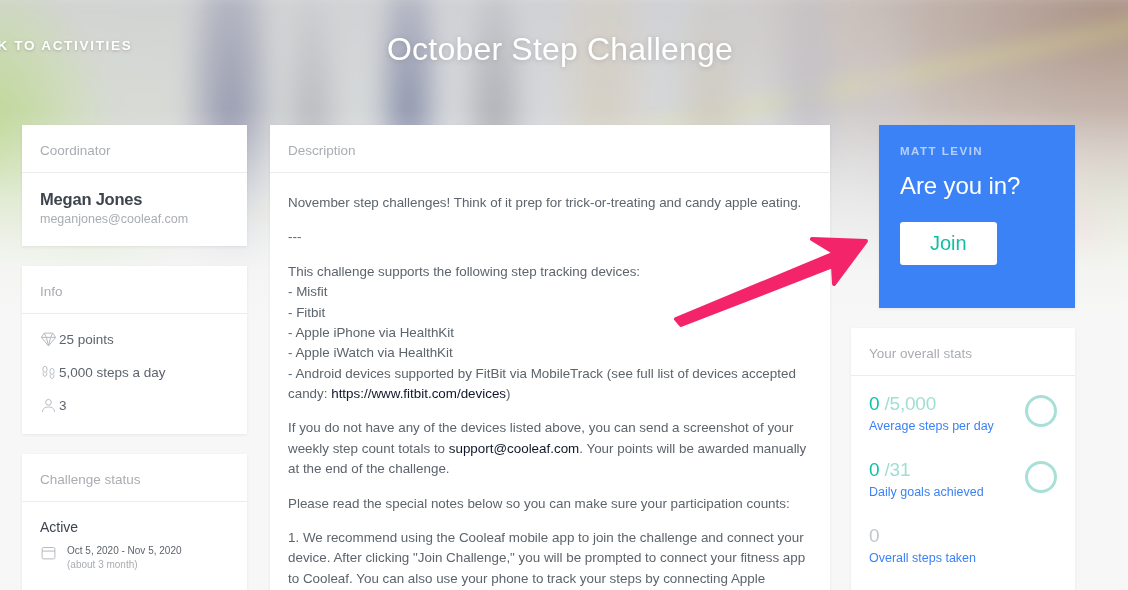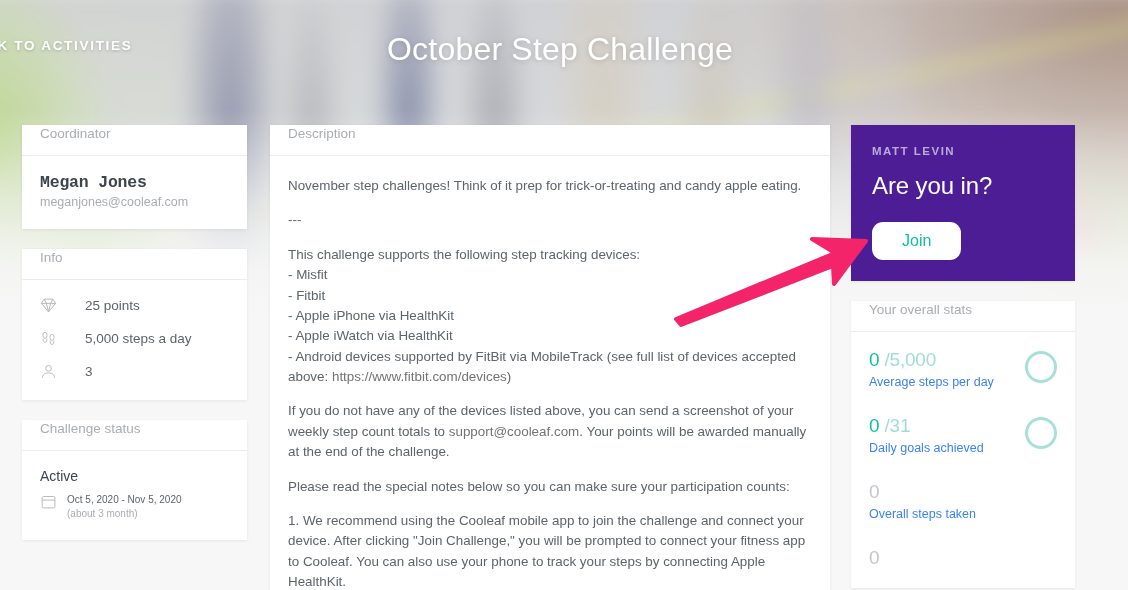--- a/index.html
+++ b/index.html
@@ -118,47 +118,46 @@
   .col-mid   { width: 560px; margin-left: 23px; }
   .col-right { width: 224px; margin-left: 21px; }
 
   
   .card {
     background: #ffffff;
     box-shadow: 0 1px 3px rgba(0,0,0,.07);
     margin-bottom: 20px;
   }
   .card-head {
-    padding: 1px 18px 14px;
+    padding: 18px 18px 14px;
     border-bottom: 1px solid #ececec;
     font-size: 13.5px;
     color: #a9adb2;
     font-weight: normal;
   }
   .card-body { padding: 17px 18px 20px; }
 
   
   .coord-name {
     font-size: 16.5px;
     font-weight: bold;
     color: #3d444d;
     letter-spacing: -.2px;
-    font-family: Liberation Mono, monospace;
   }
   .coord-email {
     font-size: 12.5px;
     color: #a9adb2;
     margin-top: 3px;
   }
 
   
   .info-row {
     display: flex;
     align-items: center;
-    gap: 28px;
+    gap: 2px;
     margin-bottom: 16px;
     font-size: 13.5px;
     color: #5d646c;
   }
   .info-row:last-child { margin-bottom: 0; }
   .ico { width: 17px; height: 17px; flex: 0 0 17px; color: #b4b8bd; }
   .ico svg { width: 17px; height: 17px; display: block; }
 
   
   .status-label {
@@ -174,51 +173,52 @@
   
   .desc-body {
     padding: 20px 18px 22px;
     font-size: 13.4px;
     line-height: 1.52;
     color: #5d646c;
   }
   .desc-body p { margin: 0 0 14px; }
   .desc-body p:last-child { margin-bottom: 0; }
   .desc-body .tight { margin-bottom: 14px; white-space: pre-line; }
-  a.lnk { color: #737373; text-decoration: none; }
+  a.lnk { color: #0f172a; text-decoration: none; }
 
   
   .join-card {
-    background: #4c1d95;
-    padding: 20px 21px 21px;
+    background: #3b82f6;
+    padding: 20px 21px 43px;
     margin-bottom: 20px;
     box-shadow: 0 1px 3px rgba(0,0,0,.07);
+    margin-left: 28px;
   }
   .join-user {
     font-size: 11.5px;
     font-weight: bold;
     letter-spacing: 1.5px;
     color: rgba(255,255,255,.62);
     margin-bottom: 15px;
   }
   .join-head {
     font-size: 24px;
     font-weight: normal;
     color: #ffffff;
     margin-bottom: 22px;
     letter-spacing: -.1px;
   }
   .join-btn {
     display: inline-block;
     background: #ffffff;
     color: #10bfa5;
-    font-size: 16px;
+    font-size: 20px;
     padding: 10px 30px;
     border: none;
-    border-radius: 11px;
+    border-radius: 3px;
     cursor: pointer;
     font-family: "Liberation Sans", sans-serif;
   }
 
   
   .stat-block { margin-bottom: 26px; position: relative; }
   .stat-block:last-child { margin-bottom: 0; }
   .stat-val {
     font-size: 19px;
     color: #10bfa5;
@@ -344,21 +344,21 @@
       <div class="desc-body">
 
         <p>November step challenges! Think of it prep for trick-or-treating and candy apple eating.</p>
         <p>---</p>
 
         <p class="tight"><span>This challenge supports the following step tracking devices:
 - Misfit
 - Fitbit
 - Apple iPhone via HealthKit
 - Apple iWatch via HealthKit
-- Android devices supported by FitBit via MobileTrack (see full list of devices accepted</span><br><span>above: </span><a class="lnk" href="#">https://www.fitbit.com/devices</a><span>)</span></p>
+- Android devices supported by FitBit via MobileTrack (see full list of devices accepted</span><br><span>candy: </span><a class="lnk" href="#">https://www.fitbit.com/devices</a><span>)</span></p>
 
         <p><span>If you do not have any of the devices listed above, you can send a screenshot of your weekly step count totals to </span><a class="lnk" href="#">support@cooleaf.com</a><span>. Your points will be awarded manually at the end of the challenge.</span></p>
 
         <p>Please read the special notes below so you can make sure your participation counts:</p>
 
         <p>1. We recommend using the Cooleaf mobile app to join the challenge and connect your device. After clicking "Join Challenge," you will be prompted to connect your fitness app to Cooleaf. You can also use your phone to track your steps by connecting Apple HealthKit.</p>
 
       </div>
     </div>
   </div>

